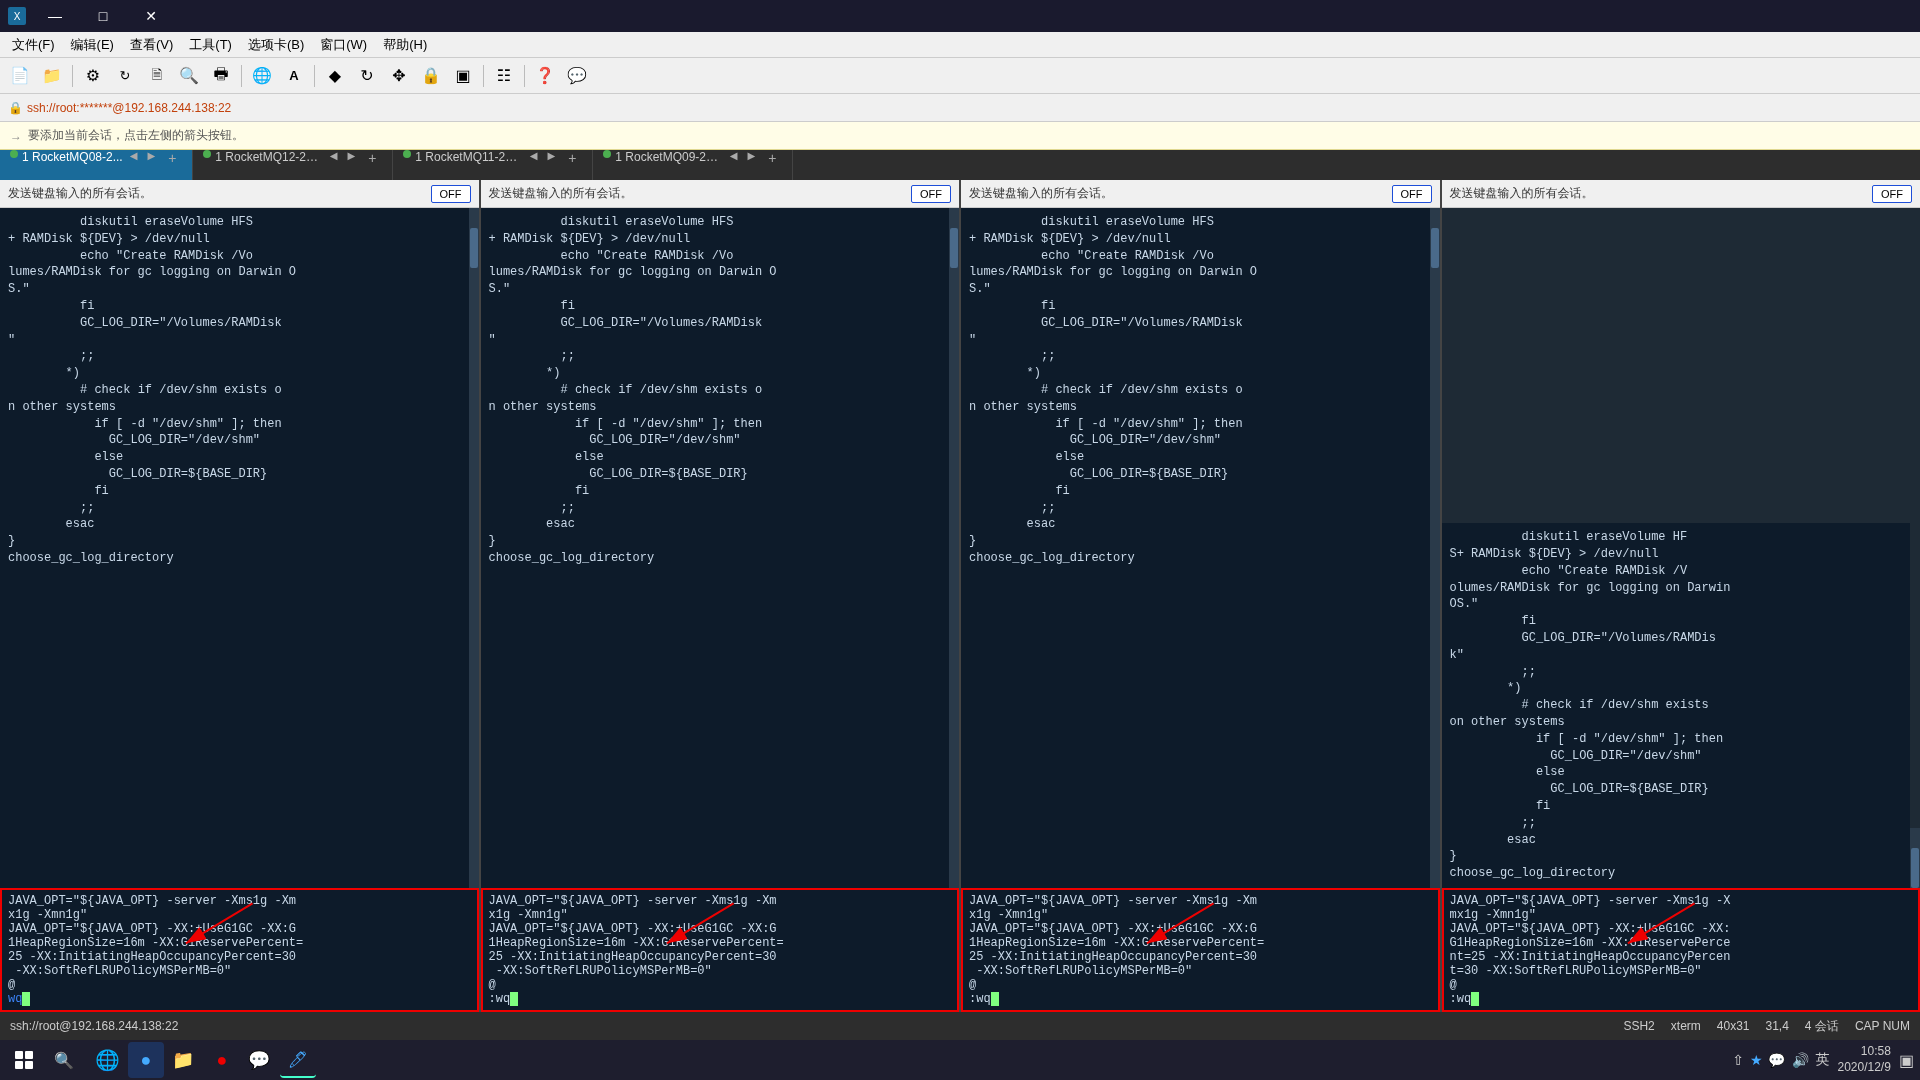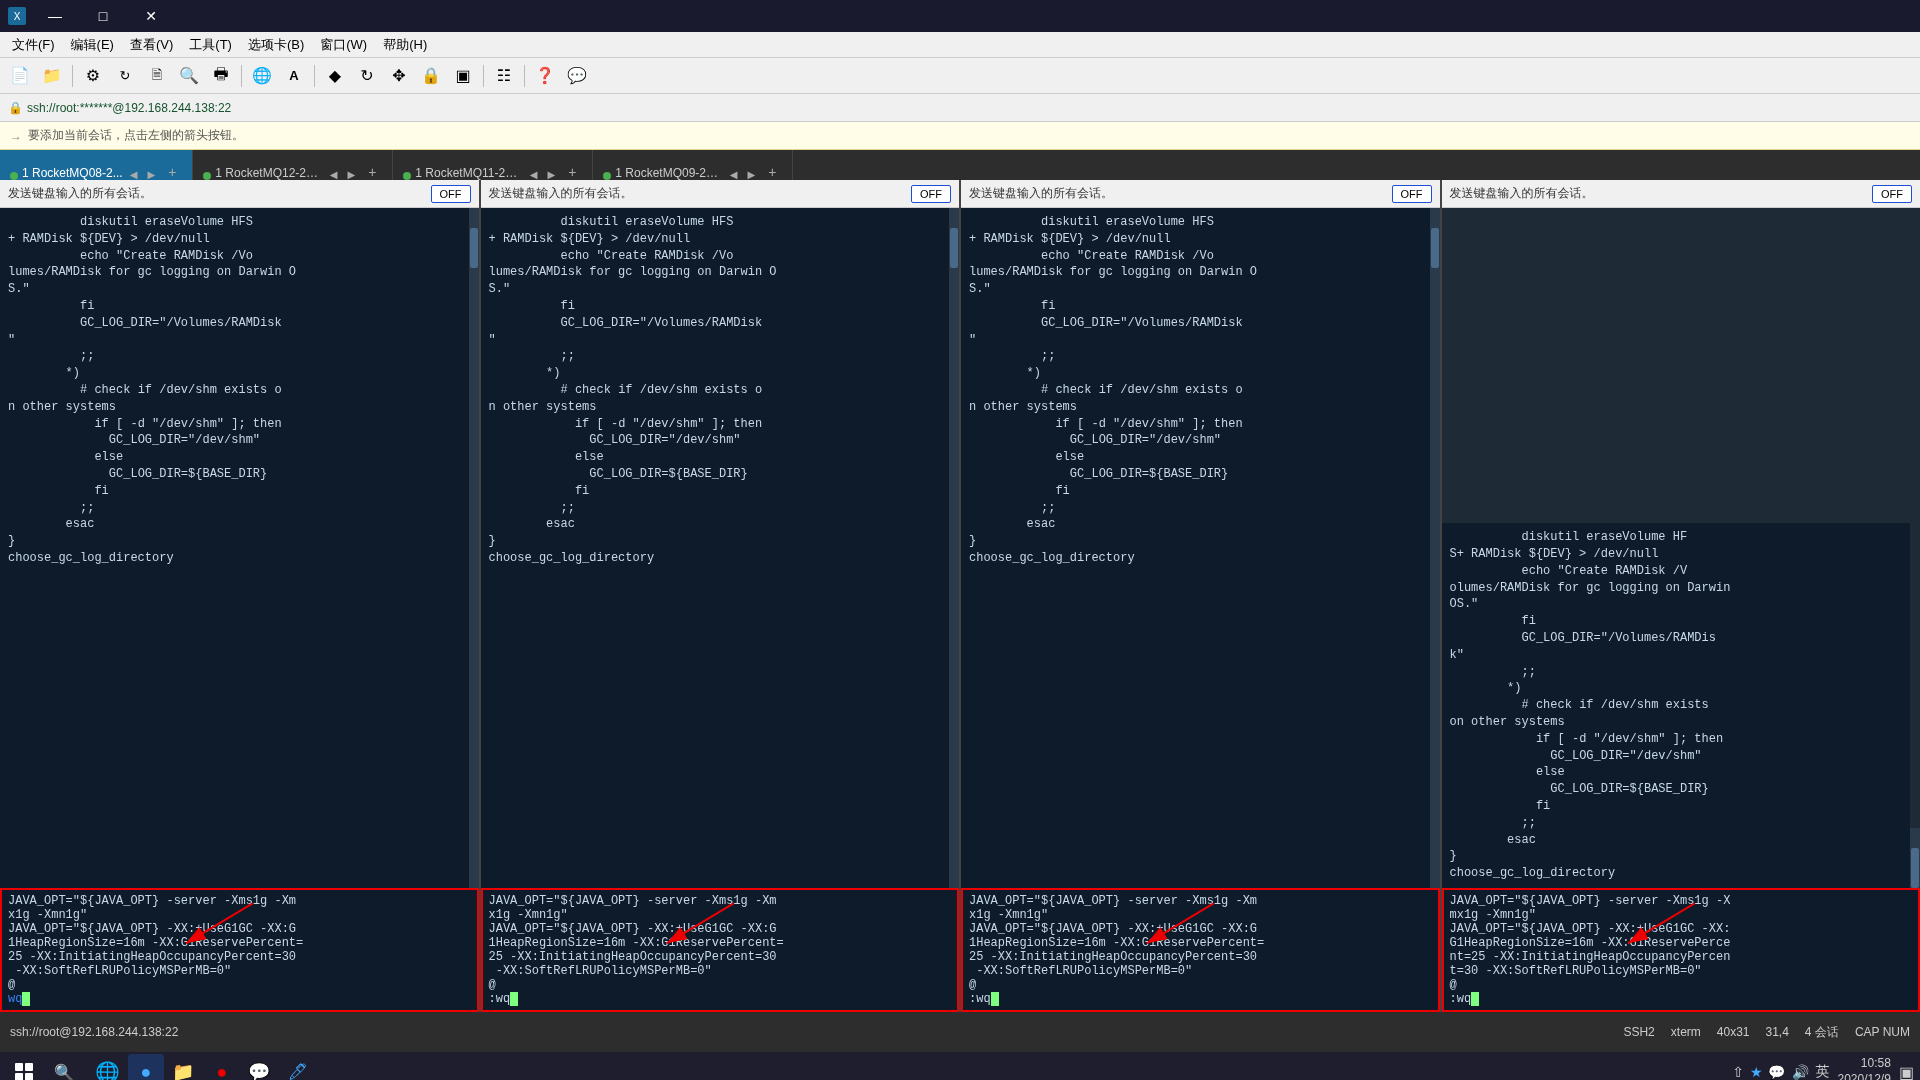--- a/index.html
+++ b/index.html
@@ -68,21 +68,21 @@
     .address-bar {
       background: #f0f0f0;
       height: 28px;
       display: flex;
       align-items: center;
       padding: 0 8px;
       font-size: 12px;
       border-bottom: 1px solid #ccc;
     }
     .address-bar .lock-icon { margin-right: 4px; color: #666; }
-    .address-text { color: #14532d; }
+    .address-text { color: #c2410c; }
 
     
     .tip-bar {
       background: #fffde7;
       height: 28px;
       display: flex;
       align-items: center;
       padding: 0 10px;
       font-size: 12px;
       color: #555;
@@ -93,21 +93,21 @@
     
     .tab-bar {
       background: #2d2d2d;
       height: 30px;
       display: flex;
       align-items: stretch;
       overflow: hidden;
     }
     .tab {
       display: flex;
-      align-items: flex-end;
+      align-items: flex-start;
       padding: 0 10px;
       font-size: 12px;
       color: #ccc;
       cursor: pointer;
       border-right: 1px solid #444;
       gap: 4px;
       min-width: 160px;
       max-width: 200px;
     }
     .tab.active { background: #1a6b9a; color: #fff; }
@@ -211,21 +211,21 @@
       width: 8px;
       height: 40px;
       background: #4a6a8a;
       border-radius: 2px;
       margin-top: 20px;
     }
 
     
     .status-bar {
       background: #2d2d2d;
-      height: 40px;
+      height: 28px;
       display: flex;
       align-items: center;
       padding: 0 10px;
       font-size: 12px;
       color: #ccc;
     }
     .status-bar .status-left { flex: 1; }
     .status-bar .status-right { display: flex; gap: 16px; align-items: center; }
     .status-item { display: flex; align-items: center; gap: 4px; }
 

